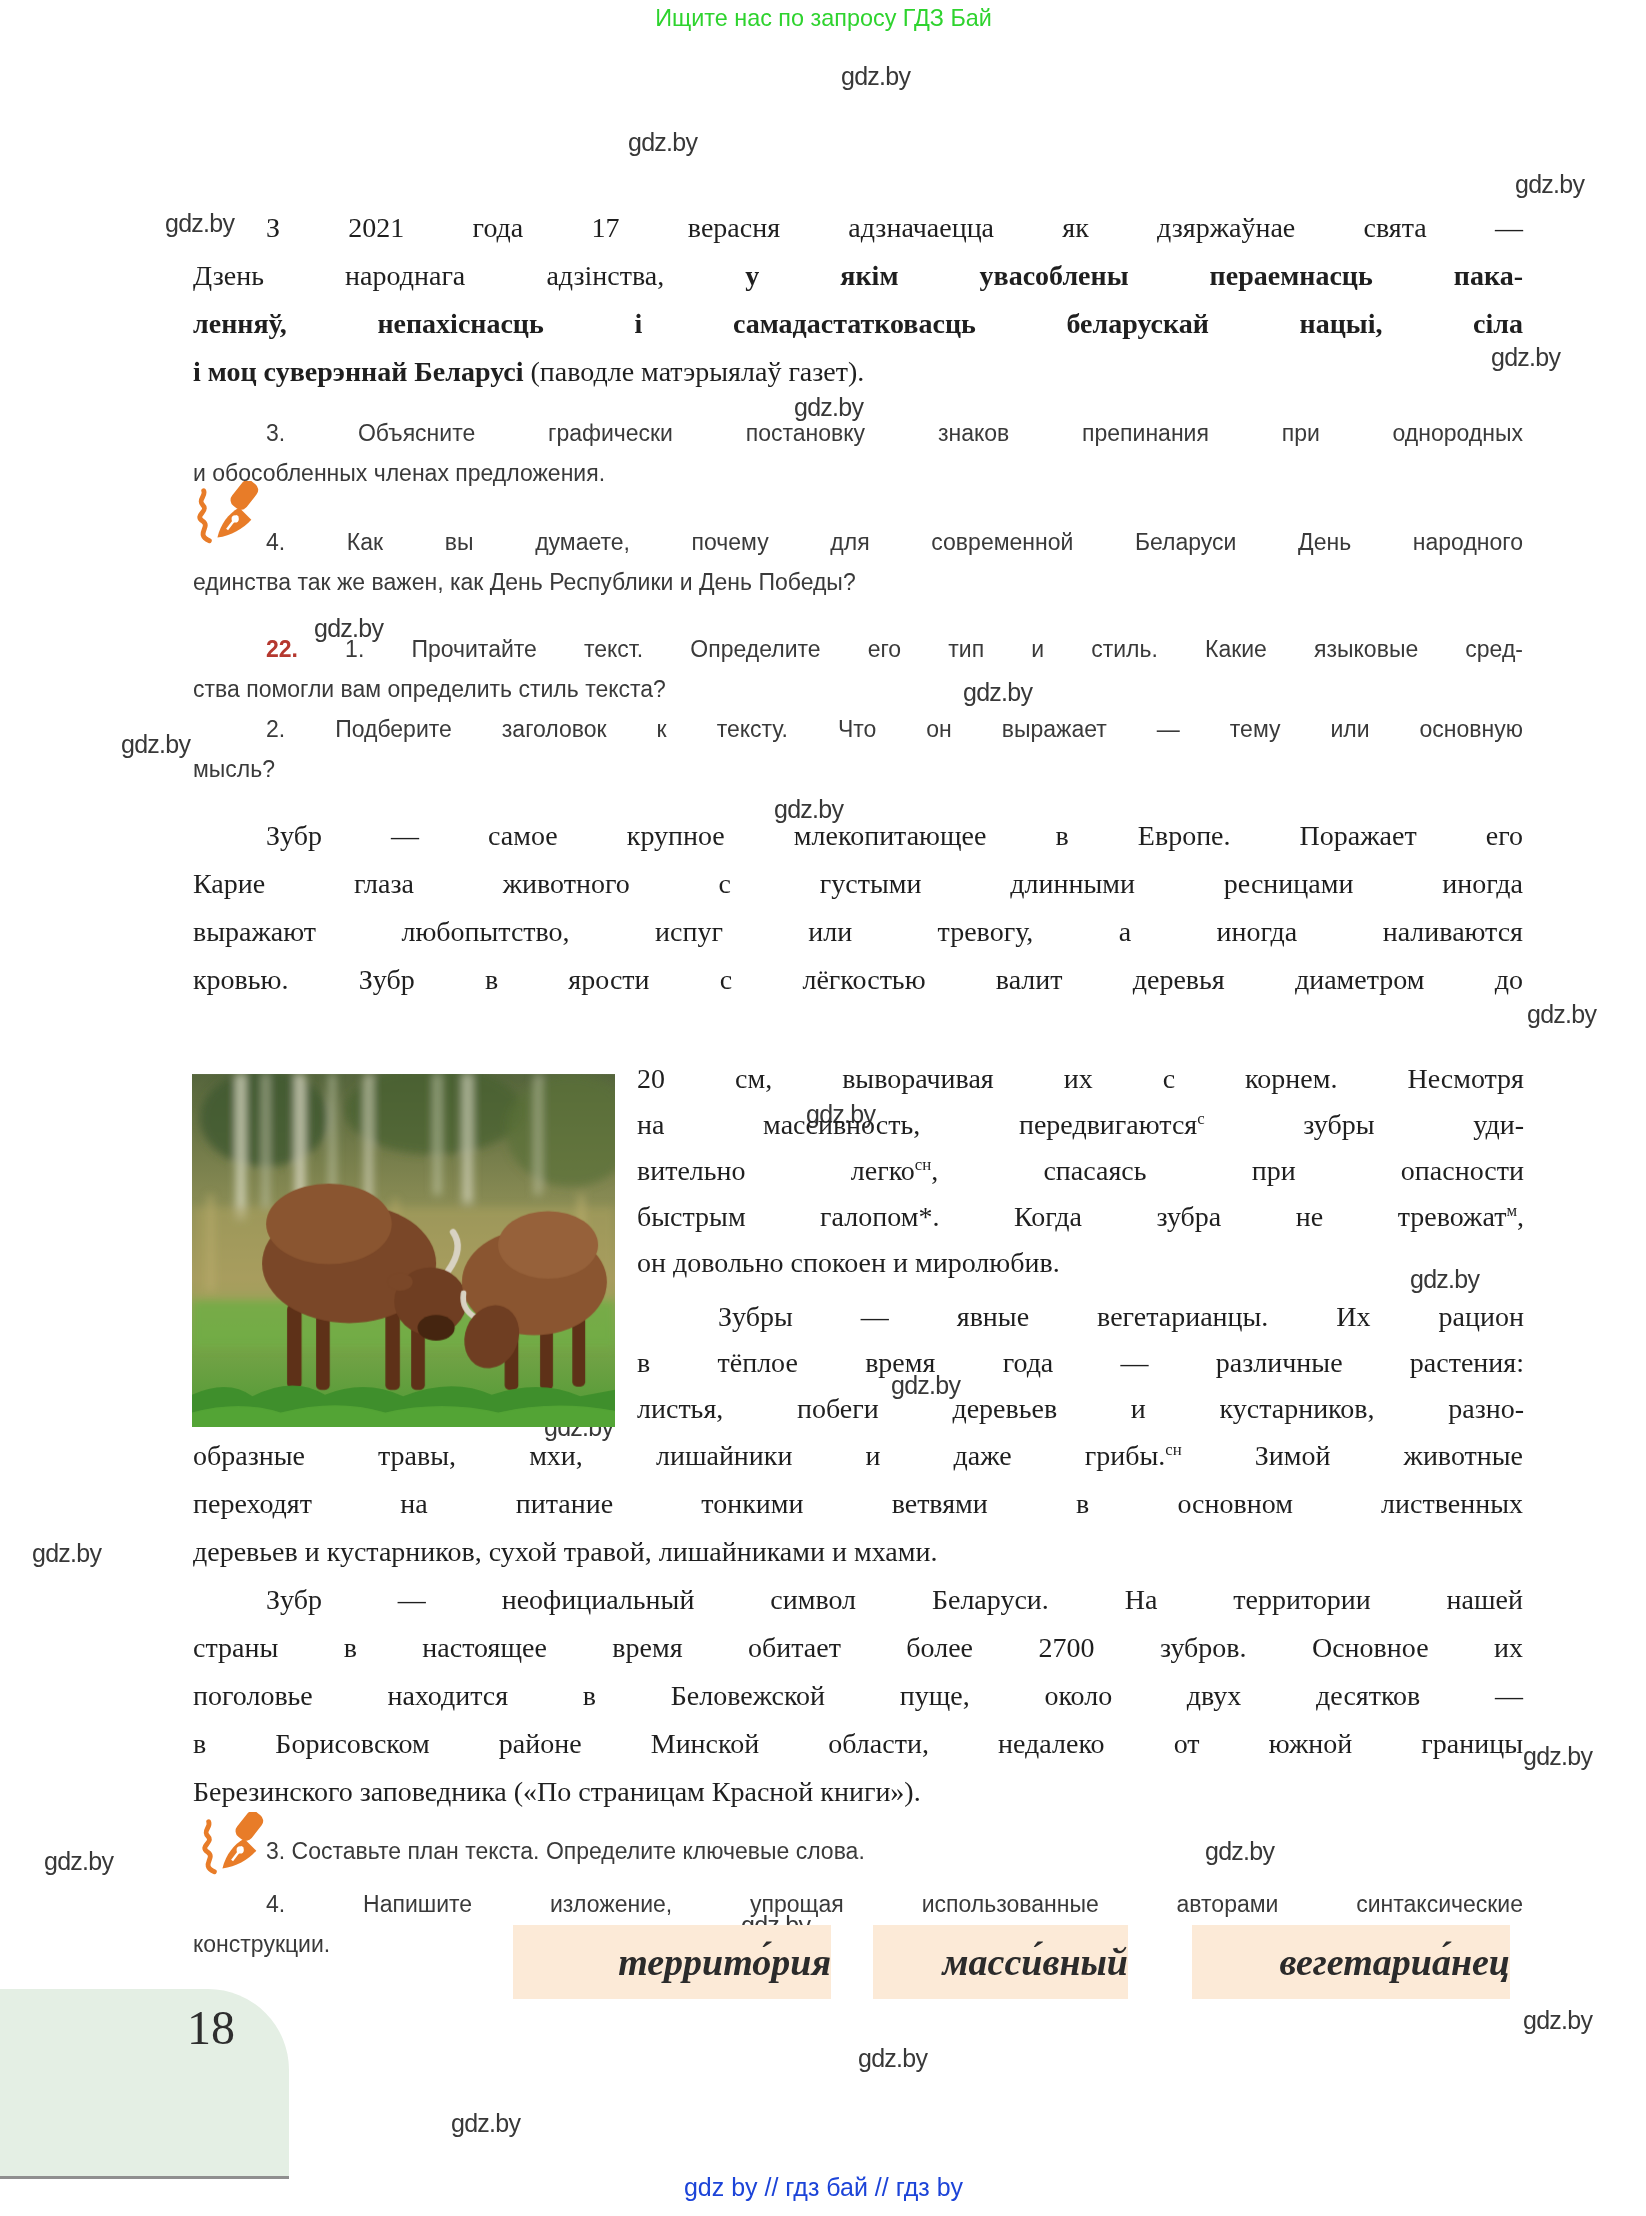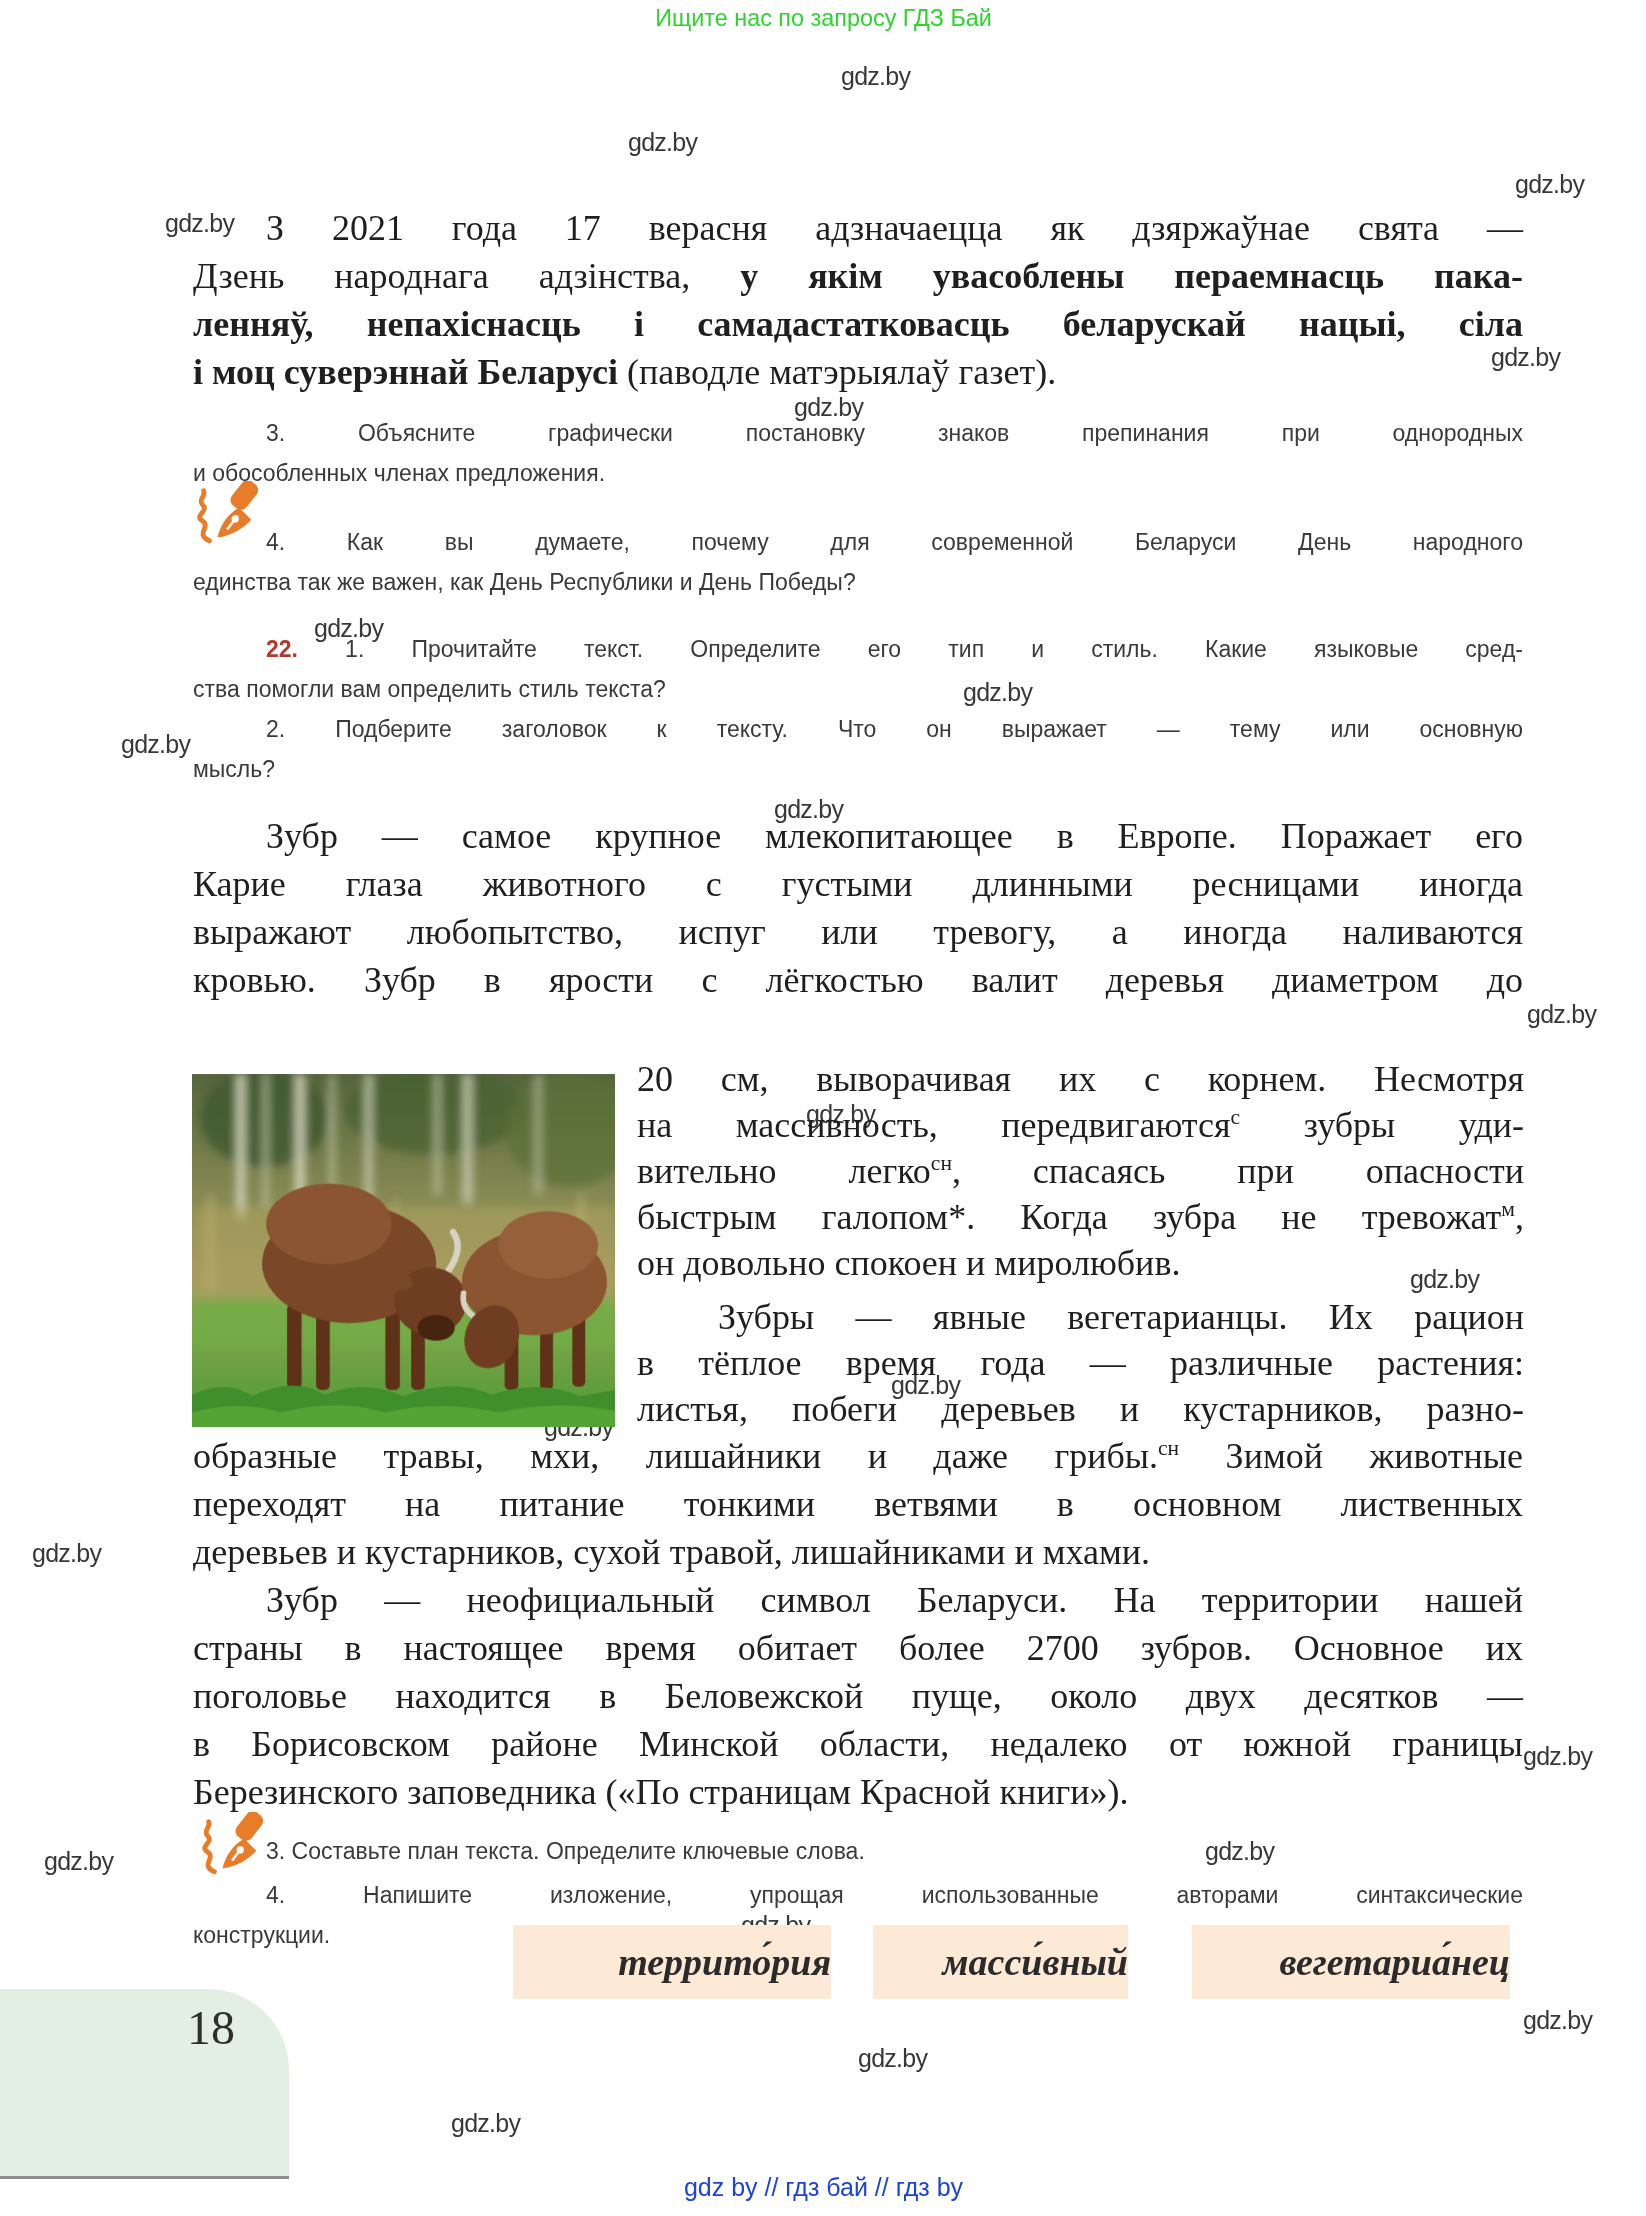--- a/index.html
+++ b/index.html
@@ -6,40 +6,40 @@
   .page{position:relative;width:1647px;height:2216px;background:#ffffff;overflow:hidden;
         font-family:"Liberation Serif",serif;color:#1f1f1f;}
   
   .promo{position:absolute;top:4.8px;left:0;width:100%;text-align:center;
          font-family:Liberation Sans, sans-serif;font-size:23.4px;color:var(--promo-green,#2ed32e);}
   
   .wm{position:absolute;font-family:"Liberation Sans",sans-serif;font-size:26.6px;color:#383838;
       letter-spacing:-0.8px;white-space:nowrap;transform:scaleX(.94);transform-origin:left top;}
   
   .col{position:absolute;left:193px;width:1330px;}
-  .srow{height:48px;line-height:48px;font-size:36px;}
+  .srow{height:48px;line-height:48px;font-size:28px;}
   .trow{height:40px;line-height:40px;font-family:"Liberation Sans",sans-serif;font-size:23px;color:#3a3a3a;}
   .j{text-align:justify;text-align-last:justify;}
   .nat{text-align:left;text-align-last:left;}
   .ind{text-indent:73px;}
   .ind2{text-indent:81px;}
   .b{font-weight:bold;}
   .i{}
   .r{color:var(--accent-red,#b5382f);font-weight:bold;}
   sup{font-size:.6em;line-height:0;vertical-align:super;}
   #intro{top:204px;}
   #tasks21{top:413px;}
   #ex22{top:629px;}
   #body1{top:812px;}
   #wrapcol{position:absolute;left:637px;top:1056px;width:887px;}
   #wrapcol .srow{height:46px;line-height:46px;}
   #bodyfull{top:1432px;}
   #tasks22b{top:1831px;}
   .gap12{margin-top:29px;}
-  .gap4{margin-top:4px;}
+  .gap4{margin-top:13px;}
   .gap10{margin-top:8px;}
   
   .photo{position:absolute;left:192px;top:1074px;width:423px;height:353px;overflow:hidden;margin:0;}
   
   .pen{position:absolute;width:81px;height:71px;}
   #pen1{left:185px;top:481px;}
   #pen2{left:190px;top:1812px;}
   .pen-fill{fill:var(--pen-orange,#e87c28);}
   .pen-stroke{stroke:var(--pen-orange,#e87c28);}
   

